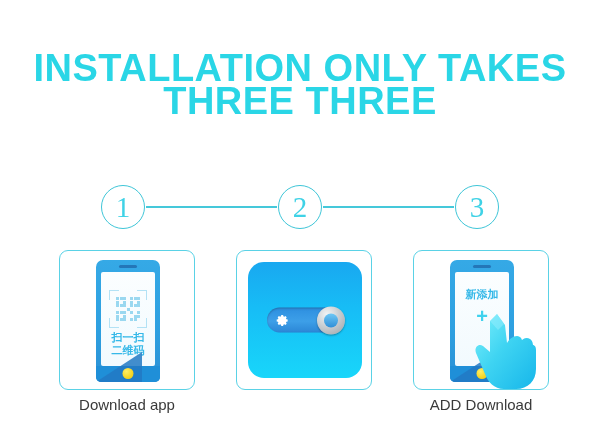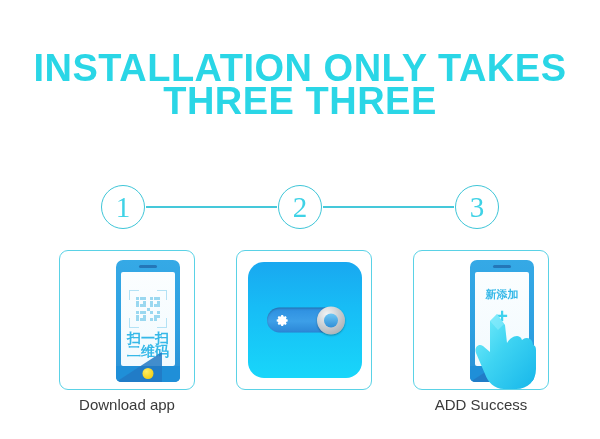--- a/index.html
+++ b/index.html
@@ -104,21 +104,20 @@
   .phone {
     position: absolute;
     left: 36px;
     top: 9px;
     width: 64px;
     height: 122px;
     background: linear-gradient(180deg, #35a9e6 0%, #2d9fe0 60%, #2b8fd4 100%);
     border-radius: 7px 7px 5px 5px;
     box-sizing: border-box;
     overflow: hidden;
-    margin-left: 20px;
   }
   .phone-speaker {
     position: absolute;
     left: 50%;
     transform: translateX(-50%);
     top: 5px;
     width: 18px;
     height: 2.5px;
     border-radius: 2px;
     background: #2477b8;
@@ -196,21 +195,21 @@
   .qr-cell { background: transparent; }
   .qr-cell.on { background: #9ad8f0; }
 
   .cn-text {
     position: absolute;
     left: 0;
     width: 100%;
     text-align: center;
     color: #35b8e8;
     font-family: "DejaVu Sans", sans-serif;
-    font-size: 14px;
+    font-size: 11px;
     line-height: 12.5px;
     font-weight: bold;
   }
   #scan-text { top: 60px; }
 
   
   .tile {
     position: absolute;
     left: 11px;
     top: 11px;
@@ -439,14 +438,14 @@
         </defs>
         <path fill="url(#handGrad)" d="M16 18 L23 11 L31 22 L33 40 C33 40 37 33 43 33 C47 33 48 37 48 37 C48 37 52 33 56 36 C59 38 59 42 59 42 C59 42 62 42 62 47 L62 66 C62 78 54 86 42 86 L30 86 C20 86 14 79 11 71 L2 50 C0 45 4 40 9 43 L16 49 Z"></path>
         <path fill="#9defff" opacity="0.45" d="M16 18 L23 11 L30 21 L24 27 Z"></path>
       </svg>
     </span>
   </div>
 </div>
 
 <div id="captions">
   <div class="caption" id="caption-1">Download app</div>
-  <div class="caption" id="caption-3">ADD Success</div>
+  <div class="caption" id="caption-3">ADD Download</div>
 </div>
 
 </body></html>

